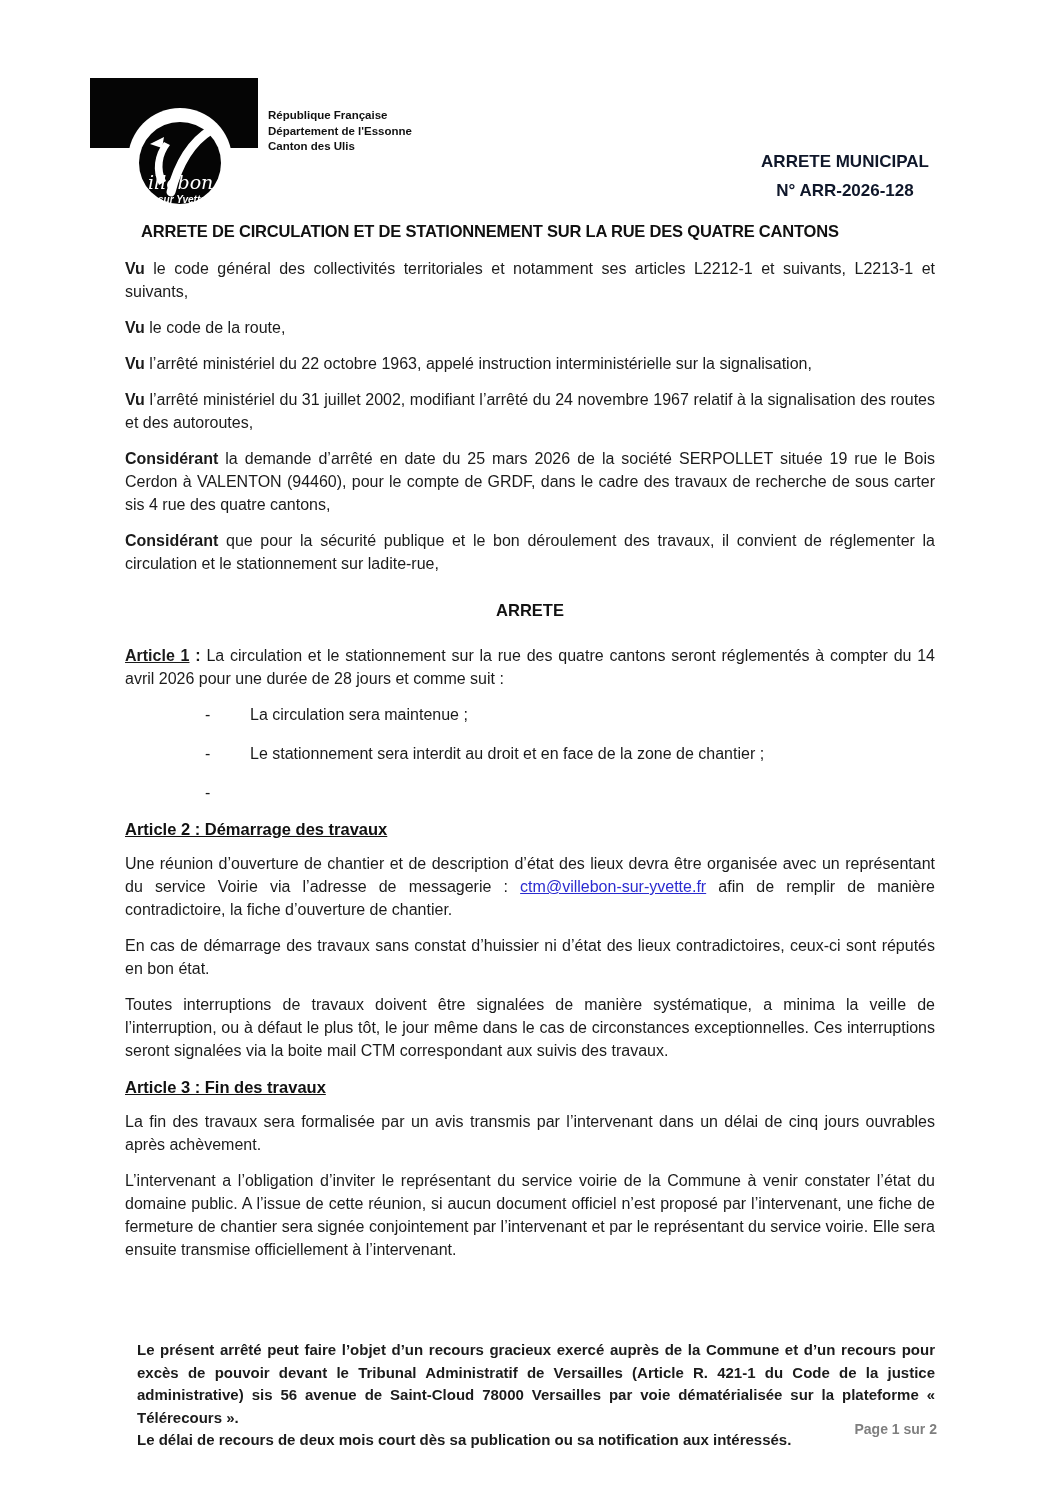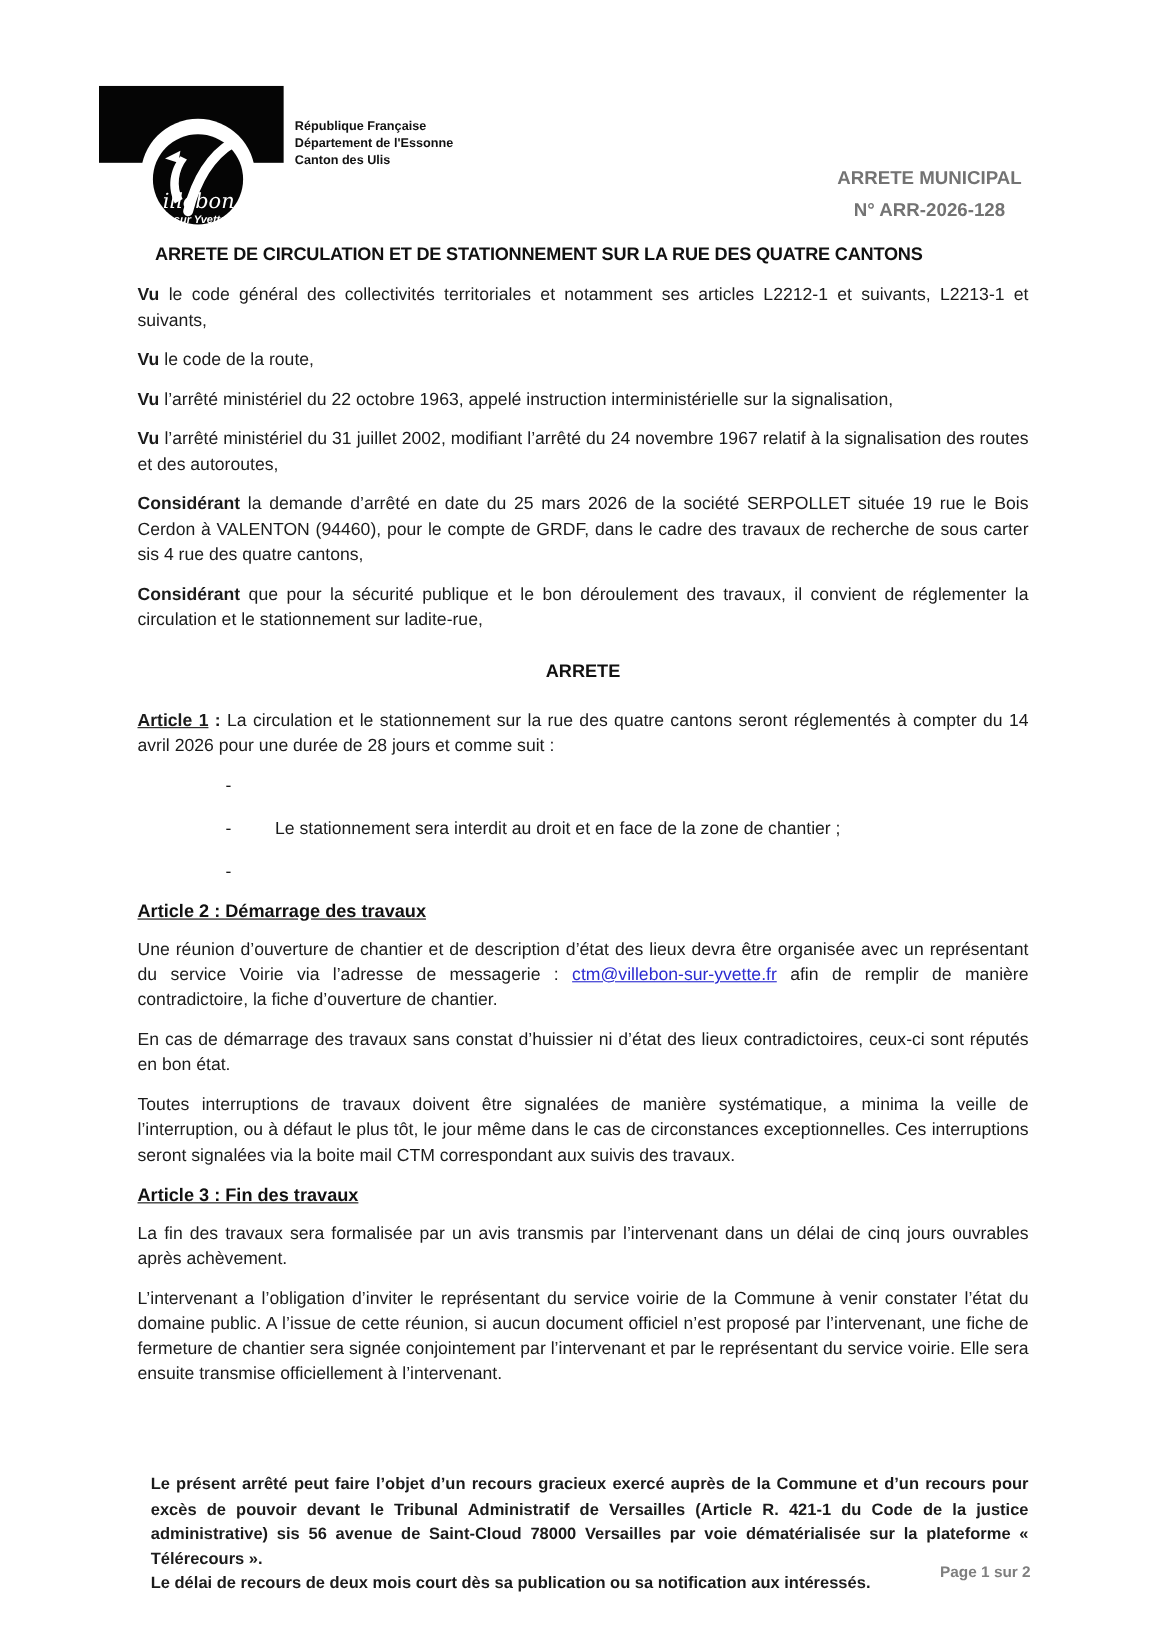--- a/index.html
+++ b/index.html
@@ -8,21 +8,21 @@
     font-family:"Liberation Sans","DejaVu Sans",sans-serif; color:#1b1b1b;
     overflow:hidden;
   }
   .logo-svg { position:absolute; left:90px; top:78px; }
   .region-lines {
     position:absolute; left:268px; top:108px;
     font-size:11.5px; font-weight:bold; line-height:15.5px; color:#111;
   }
   .doc-id {
     position:absolute; left:695px; top:147px; width:300px;
-    text-align:center; font-weight:bold; font-size:17px; line-height:29px; color:#737373;
+    text-align:center; font-weight:bold; font-size:17px; line-height:29px; color:#0f172a;
   }
   .body-col { position:absolute; left:125px; top:222px; width:810px; }
   .doc-title {
     font-size:16.5px; font-weight:bold; margin:0 0 16px 16px; letter-spacing:-0.2px; color:#111;
   }
   .body-col p {
     margin:0 0 13px 0; font-size:16px; line-height:23px; text-align:justify;
   }
   .lead { font-weight:bold; }
   .lead-underline { font-weight:bold; text-decoration:underline; }
@@ -85,20 +85,21 @@
     <p><span class="lead">Vu</span> <span>l’arrêté ministériel du 31 juillet 2002, modifiant l’arrêté du 24 novembre 1967 relatif à la signalisation des routes et des autoroutes,</span></p>
     <p><span class="lead">Considérant</span> <span>la demande d’arrêté en date du 25 mars 2026 de la société SERPOLLET située 19 rue le Bois Cerdon à VALENTON (94460), pour le compte de GRDF, dans le cadre des travaux de recherche de sous carter sis 4 rue des quatre cantons,</span></p>
     <p><span class="lead">Considérant</span> <span>que pour la sécurité publique et le bon déroulement des travaux, il convient de réglementer la circulation et le stationnement sur ladite-rue,</span></p>
 
     <div class="arrete-heading">ARRETE</div>
 
     <p><span class="lead-underline">Article 1</span><span class="lead-colon"> : </span><span>La circulation et le stationnement sur la rue des quatre cantons seront réglementés à compter du 14 avril 2026 pour une durée de 28 jours et comme suit :</span></p>
 
     <div class="bullet">
       <span class="dash">-</span>
+      <span class="btext">La circulation sera maintenue ;</span>
     </div>
     <div class="bullet">
       <span class="dash">-</span>
       <span class="btext">Le stationnement sera interdit au droit et en face de la zone de chantier ;</span>
     </div>
     <div class="bullet">
       <span class="dash">-</span>
     </div>
 
     <div class="article-heading">Article 2 : Démarrage des travaux</div>

